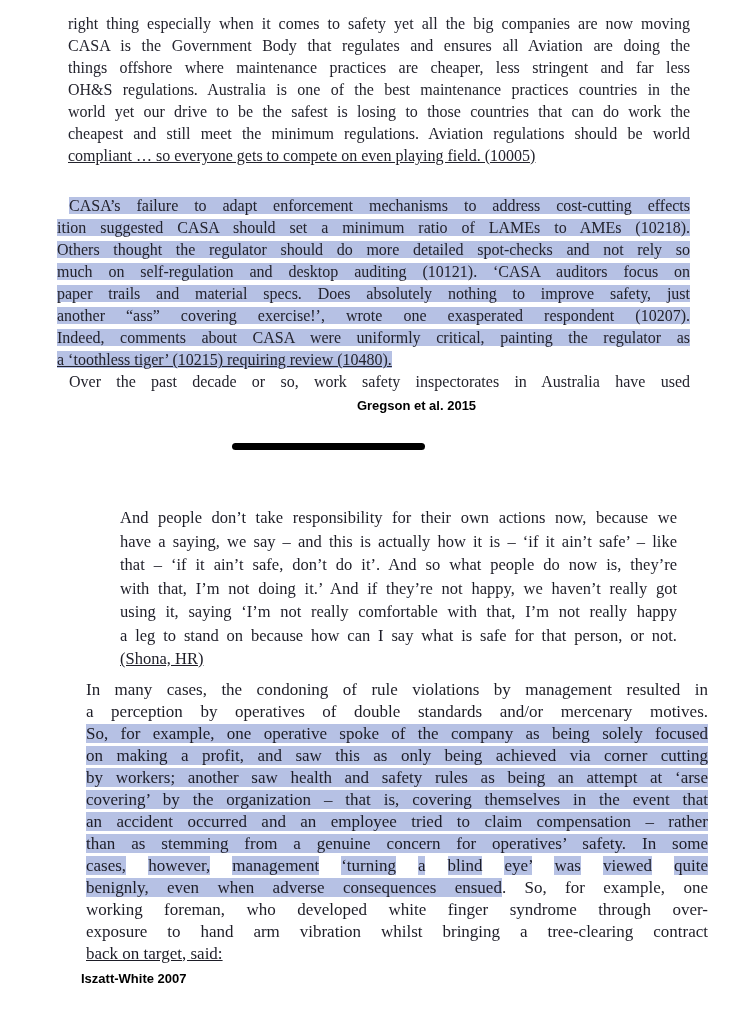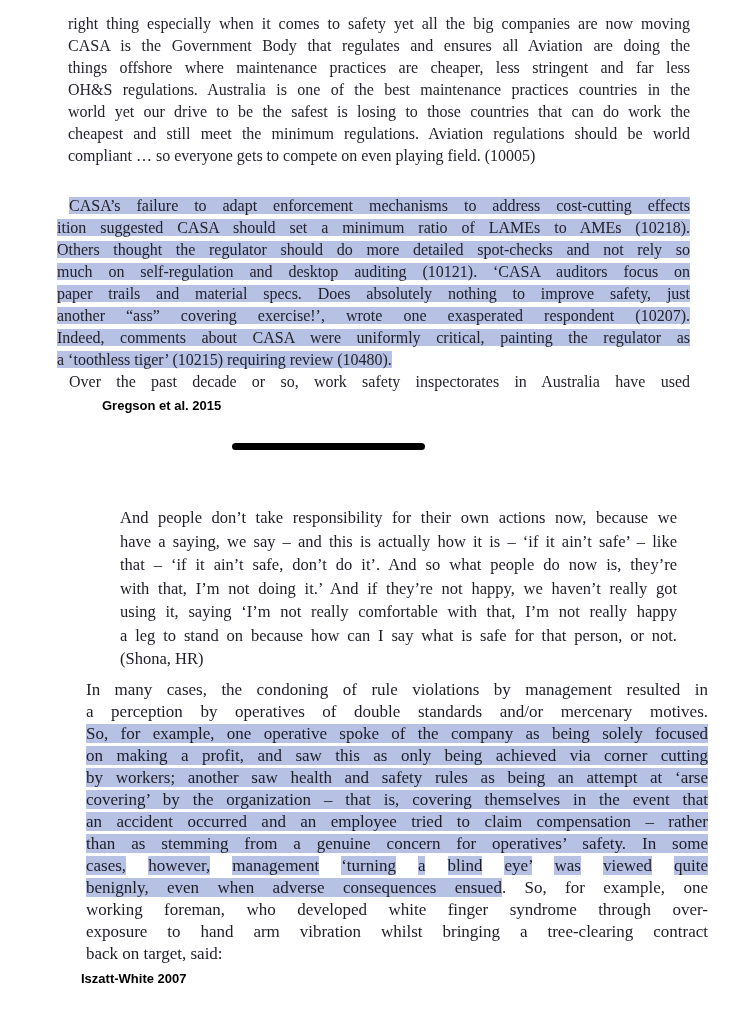--- a/index.html
+++ b/index.html
@@ -8,37 +8,37 @@
     background: #ffffff;
     overflow: hidden;
   }
   .page { padding: 13px 0 0 57px; }
 
   
   .s1 { font-family: "Liberation Serif", serif; font-size: 16px; color: var(--s1-ink, #23232d); }
   .s1 .line { height: 22px; line-height: 22px; }
   .s1 .quote { width: 622px; margin-left: 11px; }
   .s1 .body  { width: 633px; margin-top: 28px; }
-  .s1 .caption { margin: 5px 0 0 45px; }
+  .s1 .caption { margin: 5px 0 0 45px; text-align: center; }
 
   
   .divider { width: 193px; height: 7px; border-radius: 3.5px;
              background: var(--divider-ink, #000); margin: 30px 0 0 175px; }
 
   
   .s2 { font-family: "Liberation Serif", serif; color: var(--s2-ink, #1d1d27); margin-top: 56px; }
   .s2 .quote { width: 599px; margin-left: 21px; font-size: 16.5px; }
   .s2 .quote .line { height: 23.5px; line-height: 23.5px; margin-left: 42px; }
   .s2 .body { width: 622px; margin-top: 8px; font-size: 17px; padding-left: 29px; }
   .s2 .body .line { height: 22px; line-height: 22px; }
   .s2 .caption { margin: 6px 0 0 24px; }
 
   
   .line { text-align: justify; text-align-last: justify; overflow: hidden; white-space: normal; }
-  .line.last { text-align: right; text-align-last: left; }
+  .line.last { text-align: right; text-align-last: left; text-decoration: underline; }
   .line.indent { text-indent: 12px; }
 
   .hl { background: var(--hl, #b6c1e4); }
 
   .caption {
     font-family: "Liberation Sans", sans-serif;
     font-weight: 700; font-size: 13px; line-height: 15px; color: #000;
   }
 </style>
 </head>

